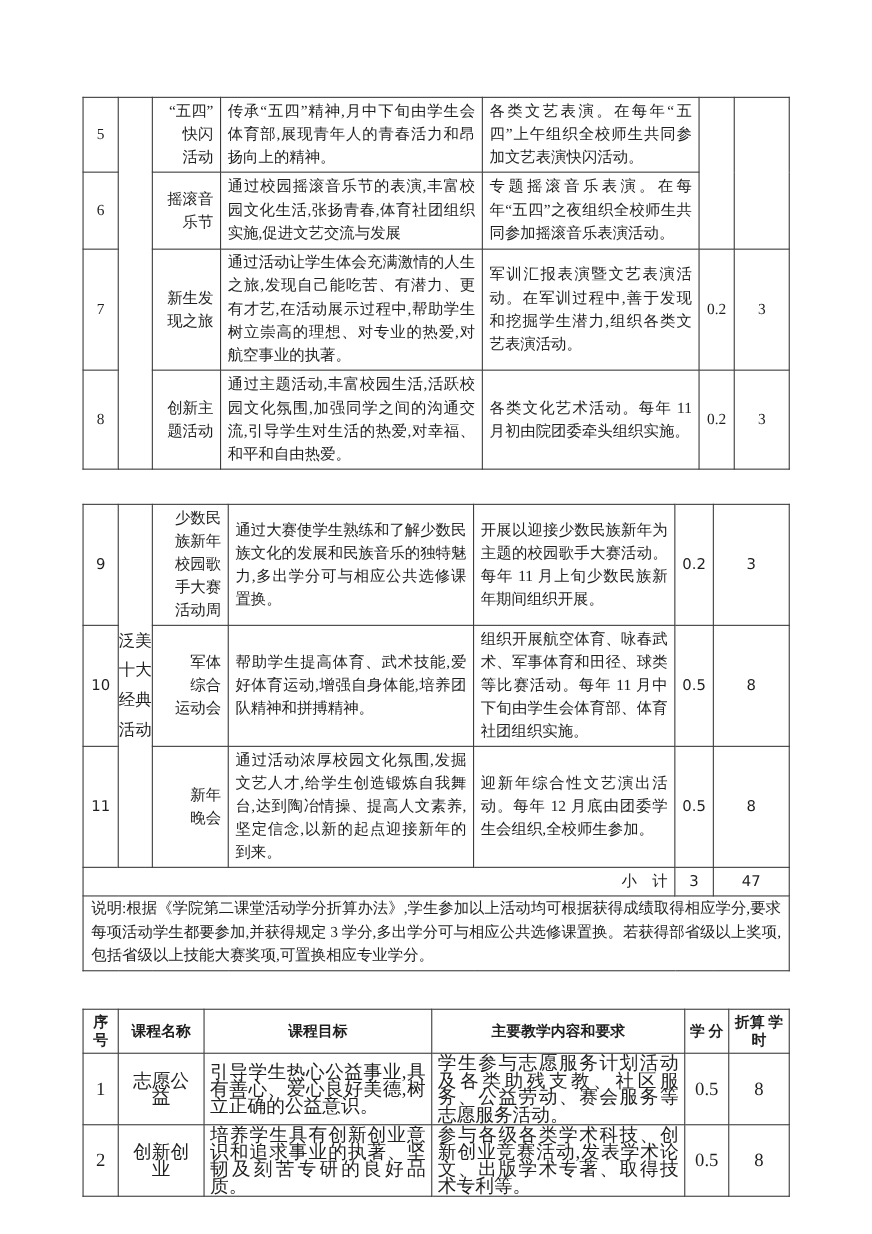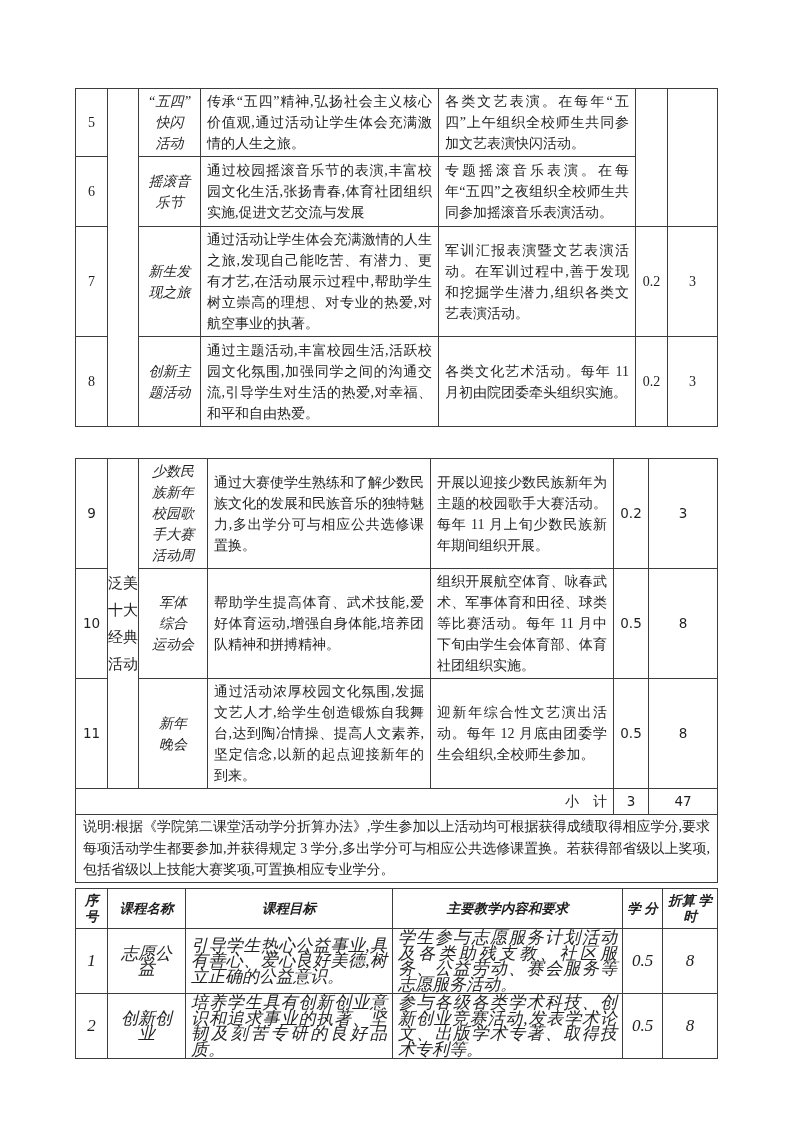--- a/index.html
+++ b/index.html
@@ -24,24 +24,24 @@
   td{
     font-size:14px;
     line-height:21px;
     padding:2px 6px;
     vertical-align:middle;
     word-break:break-all;
     overflow:hidden;
   }
   td.center{text-align:center;padding:2px 2px;}
   td.just{text-align:justify;text-justify:inter-character;}
-  td.prelines{white-space:pre-line;text-align:center;font-style:italic;}
+  td.prelines{white-space:pre-line;text-align:right;}
   .t1{top:88px;}
   .t2{top:458px;}
-  .t3{top:888px;font-style:italic;}
+  .t3{top:917px;}
   .t2 .num{font-family:"DejaVu Sans","Liberation Sans",sans-serif;font-size:13.5px;}
   .vertical-label{
     text-align:center;
     padding:2px 0;
     font-size:15px;
     line-height:27px;
     letter-spacing:0;
   }
   .subtotal-label{text-align:right;font-size:14px;}
   .note-cell{font-size:14px;line-height:21.5px;text-align:justify;padding:1px 7px;}
@@ -75,21 +75,21 @@
         <col style="width:32px">
         <col style="width:50px">
     </colgroup>
     <tbody>
         <tr style="height:64px">
       <td class="center">5</td>
       <td rowspan="4" class="center"></td>
       <td class="prelines">“五四”
 快闪
 活动</td>
-      <td class="just">传承“五四”精神,弘扬社会主义核心价值观,通过活动让学生体会充满激情的人生之旅。</td>
+      <td class="just">传承“五四”精神,月中下旬由学生会体育部,展现青年人的青春活力和昂扬向上的精神。</td>
       <td class="just">各类文艺表演。在每年“五四”上午组织全校师生共同参加文艺表演快闪活动。</td>
       <td rowspan="2" class="center"></td>
       <td rowspan="2" class="center"></td>
     </tr>
     <tr style="height:70px">
       <td class="center">6</td>
       <td class="prelines">摇滚音
 乐节</td>
       <td class="just">通过校园摇滚音乐节的表演,丰富校园文化生活,张扬青春,体育社团组织实施,促进文艺交流与发展</td>
       <td class="just">专题摇滚音乐表演。在每年“五四”之夜组织全校师生共同参加摇滚音乐表演活动。</td>

